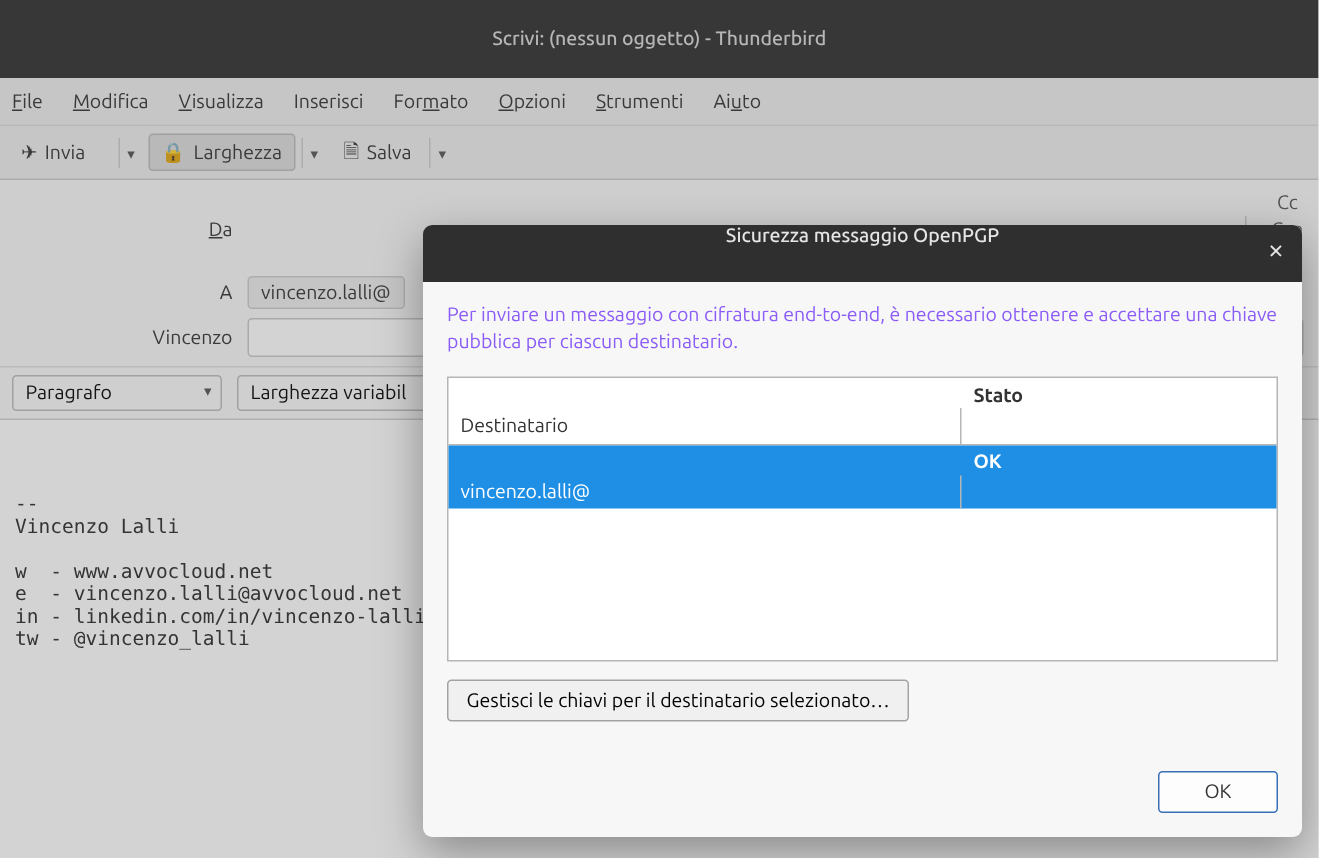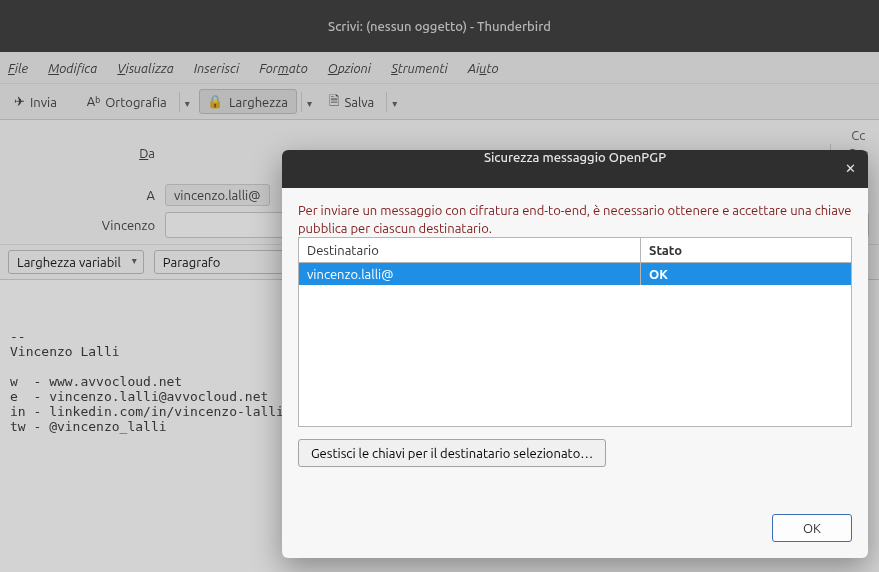--- a/index.html
+++ b/index.html
@@ -2,21 +2,21 @@
 <html><head>
 <meta charset="utf-8">
 <style>
   * { box-sizing: border-box; margin: 0; padding: 0; font-family: -apple-system, "Segoe UI", Ubuntu, sans-serif; font-size: 13px; }
   body { width: 879px; height: 572px; background: #ffffff; position: relative; overflow: hidden; }
 
   .titlebar { height: 52px; background: #2f2f2f; color: #d8d8d8; display: flex; align-items: center; justify-content: center; font-size: 14px; font-weight: 500; }
 
   .menubar { height: 32px; background: #eeeeee; display: flex; align-items: center; padding: 0 8px; gap: 20px; color: #333; border-bottom: 1px solid #ddd; }
   .menubar span u { text-decoration: underline; }
-  .menubar span { cursor: pointer; font-style: italic; }
+  .menubar span { cursor: pointer; }
 
   .toolbar { height: 36px; background: #eeeeee; display: flex; align-items: center; padding: 0 6px; gap: 4px; border-bottom: 1px solid #ccc; }
   .tool-btn { display: inline-flex; align-items: center; gap: 5px; padding: 4px 8px; border-radius: 3px; color: #333; cursor: pointer; }
   .tool-btn.active { background: #dcdcdc; border: 1px solid #bbb; }
   .tool-drop { padding: 3px 5px; border-left: 1px solid #ccc; cursor: pointer; color: #555; }
   .chev::after { content: "▾"; font-size: 10px; color: #555; }
 
   .headers { background: #f8f8f8; padding: 8px 10px 6px 10px; }
   .hrow { display: flex; align-items: center; margin-bottom: 6px; }
   .hlabel { width: 155px; text-align: right; padding-right: 10px; color: #333; }
@@ -35,26 +35,26 @@
   .combo.par { width: 140px; }
 
   .editor { padding: 20px 10px 10px 10px; font-family: "DejaVu Sans Mono", Menlo, Consolas, monospace; font-size: 13px; line-height: 1.15; color: #2b2b2b; white-space: pre; }
 
   .dim-overlay { position: absolute; inset: 0; background: rgba(80,80,80,0.25); pointer-events: none; }
 
   .dialog { position: absolute; left: 282px; top: 150px; width: 586px; height: 408px; background: #f7f7f7; border-radius: 6px; box-shadow: 0 10px 30px rgba(0,0,0,0.35); display: flex; flex-direction: column; overflow: hidden; }
   .dlg-title { height: 38px; background: #2f2f2f; color: #e5e5e5; display: flex; align-items: flex-start; justify-content: center; font-weight: 500; position: relative; }
   .dlg-close { position: absolute; right: 12px; top: 8px; color: #e5e5e5; cursor: pointer; font-size: 16px; }
   .dlg-body { padding: 14px 16px 12px 16px; flex: 1; display: flex; flex-direction: column; }
-  .dlg-msg { color: #7f1d1d; line-height: 1.35; }
+  .dlg-msg { color: #8b5cf6; line-height: 1.35; margin-bottom: 14px; }
   .dlg-sub { color: #333; margin-bottom: 6px; }
   .keytable { border: 1px solid #b5b5b5; background: #fff; height: 190px; display: flex; flex-direction: column; }
   .kt-head { display: flex; border-bottom: 1px solid #b5b5b5; }
   .kt-head .col { padding: 5px 8px; color: #333; }
-  .col-rec { flex: 1; border-right: 1px solid #b5b5b5; }
+  .col-rec { flex: 1; border-right: 1px solid #b5b5b5; margin-top: 20px; }
   .col-stat { width: 210px; font-weight: bold; }
   .kt-row { display: flex; }
   .kt-row.sel { background: #1f8fe6; color: #fff; }
   .kt-row .col { padding: 4px 8px; }
   .manage-btn { margin-top: 12px; border: 1px solid #a3a3a3; background: #f0f0f0; border-radius: 3px; padding: 6px 12px; align-self: flex-start; cursor: pointer; }
   .dlg-footer { padding: 10px 16px 16px 16px; display: flex; justify-content: flex-end; }
   .ok-btn { border: 1.5px solid #3a6fb5; background: #fdfdfd; border-radius: 3px; padding: 6px 30px; color: #333; cursor: pointer; }
 
   .icon { display: inline-block; }
 </style>
@@ -75,24 +75,20 @@
   <span><u>S</u>trumenti</span>
   <span>Ai<u>u</u>to</span>
 </div>
 
 <div class="toolbar">
   <div class="tool-btn">
     <span class="icon">✈</span>
     <span>Invia</span>
   </div>
   <div style="width:6px"></div>
-  <div class="tool-btn">
-    <span class="icon">Aᵇ</span>
-    <span>Ortografia</span>
-  </div>
   <div class="tool-drop chev"></div>
   <div class="tool-btn active">
     <span class="icon">🔒</span>
     <span>Larghezza</span>
   </div>
   <div class="tool-drop chev"></div>
   <div class="tool-btn">
     <span class="icon">🗎</span>
     <span>Salva</span>
   </div>
@@ -115,25 +111,25 @@
     <div class="to-pill">vincenzo.lalli@</div>
     <div class="filler"></div>
   </div>
   <div class="hrow" style="margin-bottom:0;">
     <div class="hlabel">Vincenzo</div>
     <input class="subj-input" value="" style="">
   </div>
 </div>
 
 <div class="fmtbar">
+  <div class="combo par">
+    <span>Paragrafo</span>
+  </div>
   <div class="combo">
     <span>Larghezza variabil</span>
-  </div>
-  <div class="combo par">
-    <span>Paragrafo</span>
   </div>
 </div>
 
 <div class="editor">
 
 --
 Vincenzo Lalli
 
 w  - www.avvocloud.net
 e  - vincenzo.lalli@avvocloud.net

